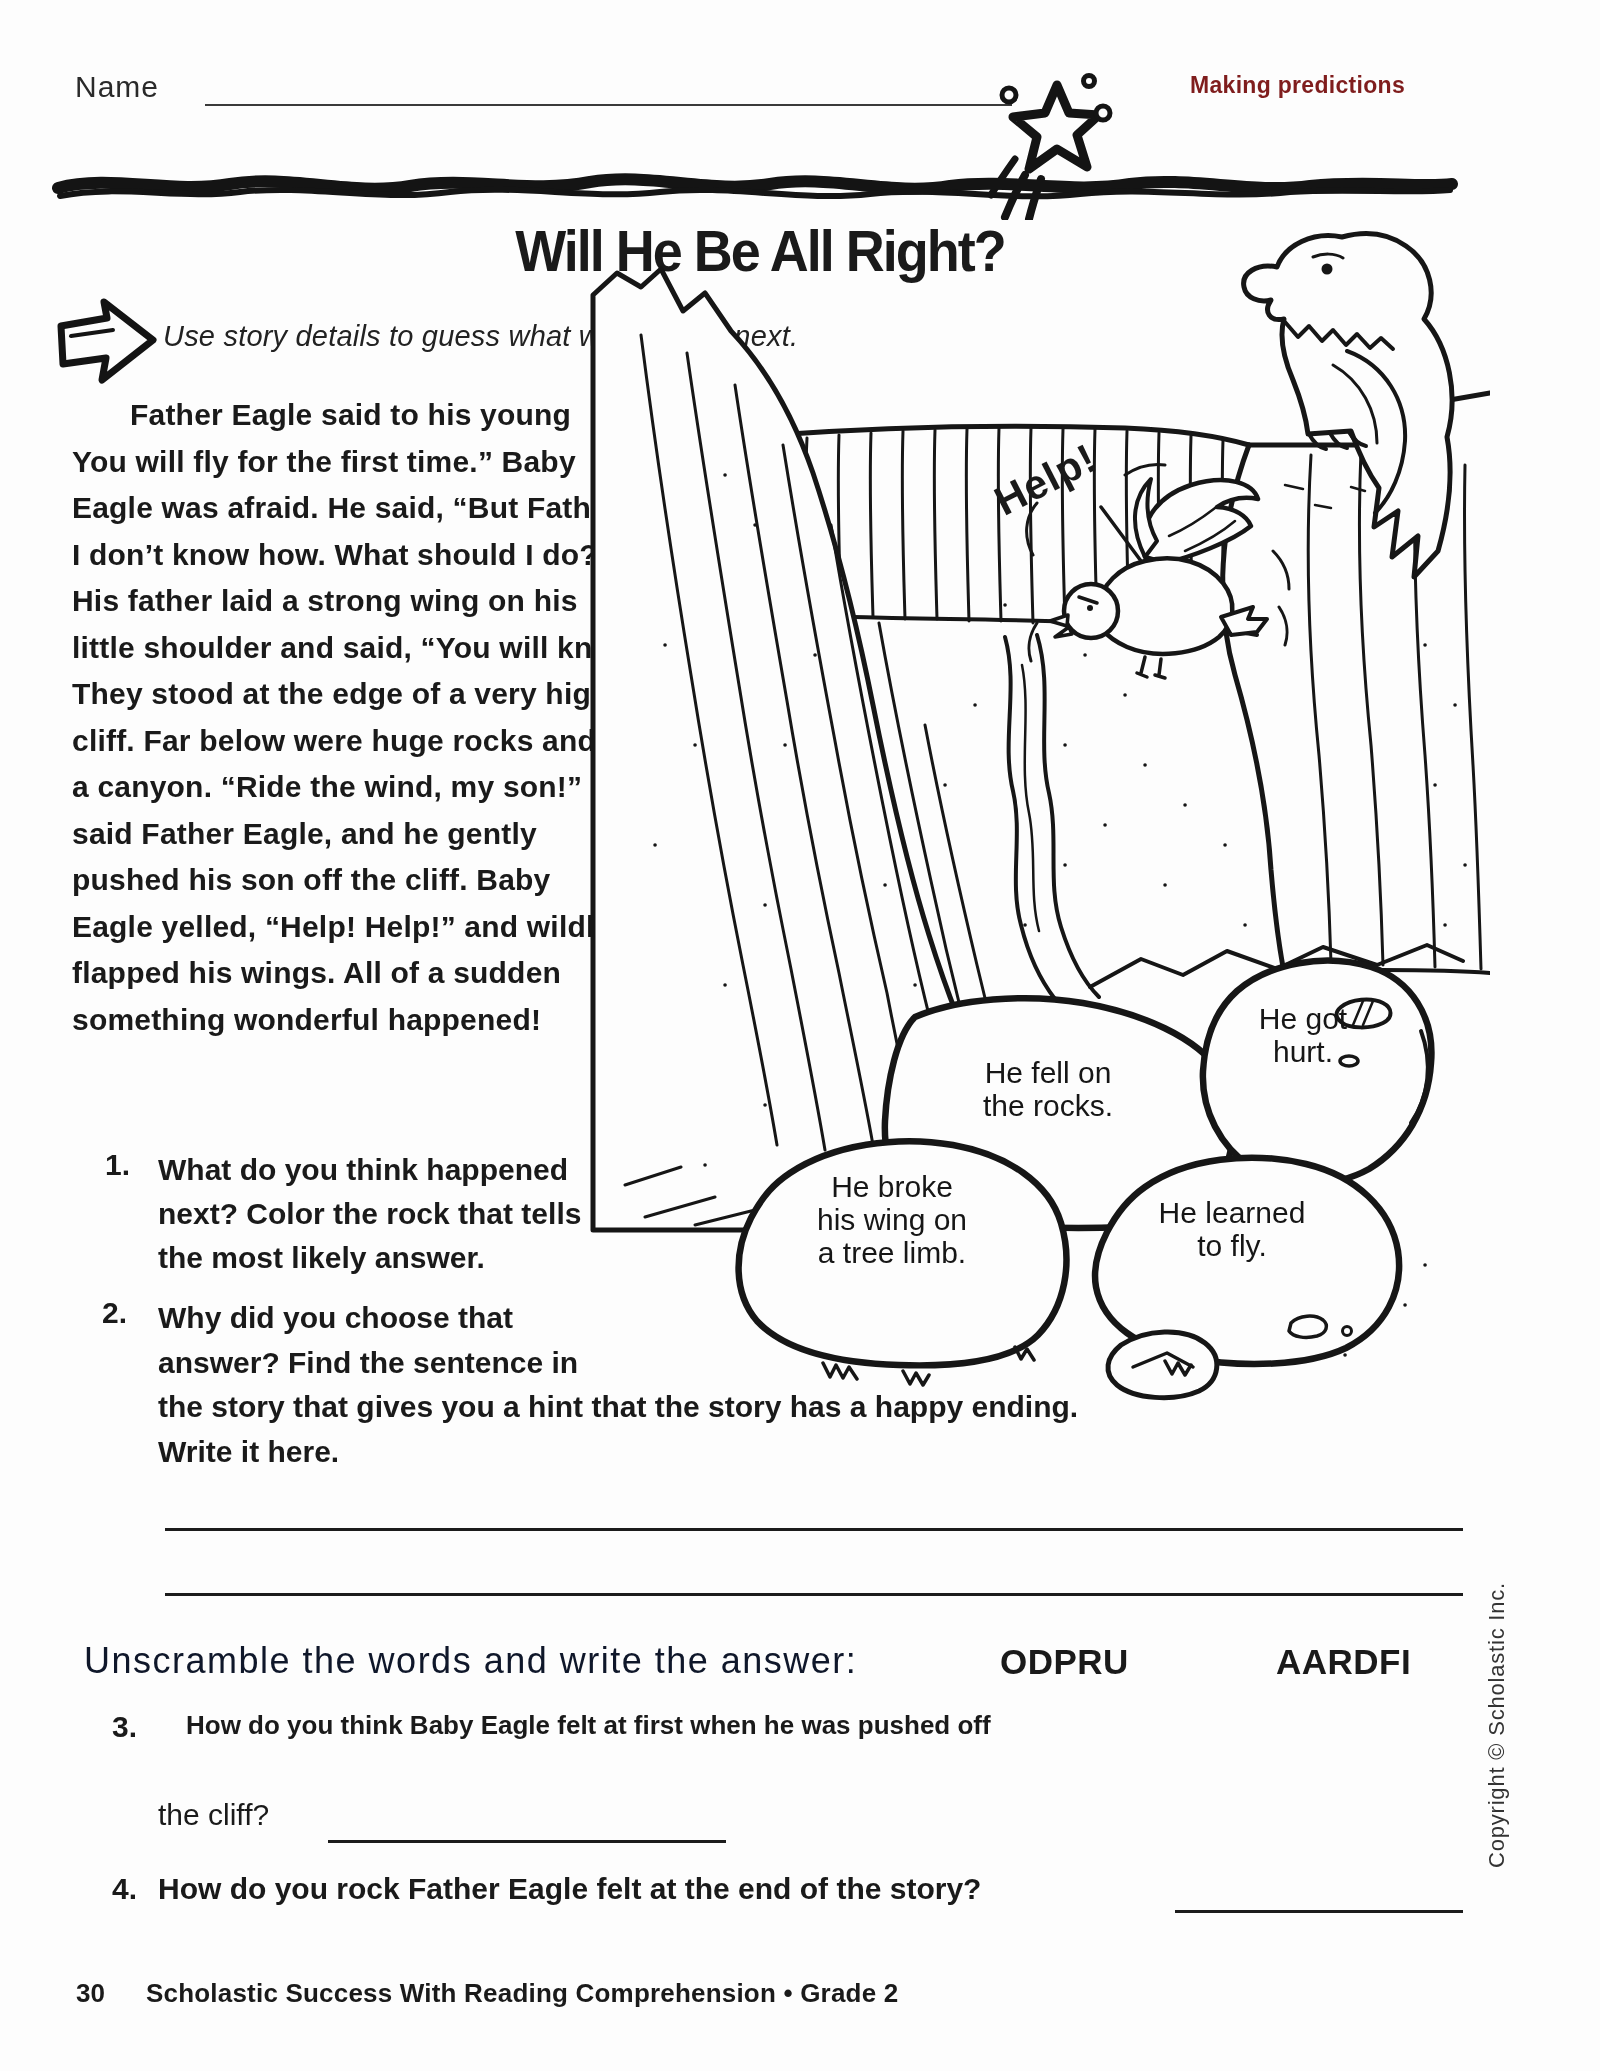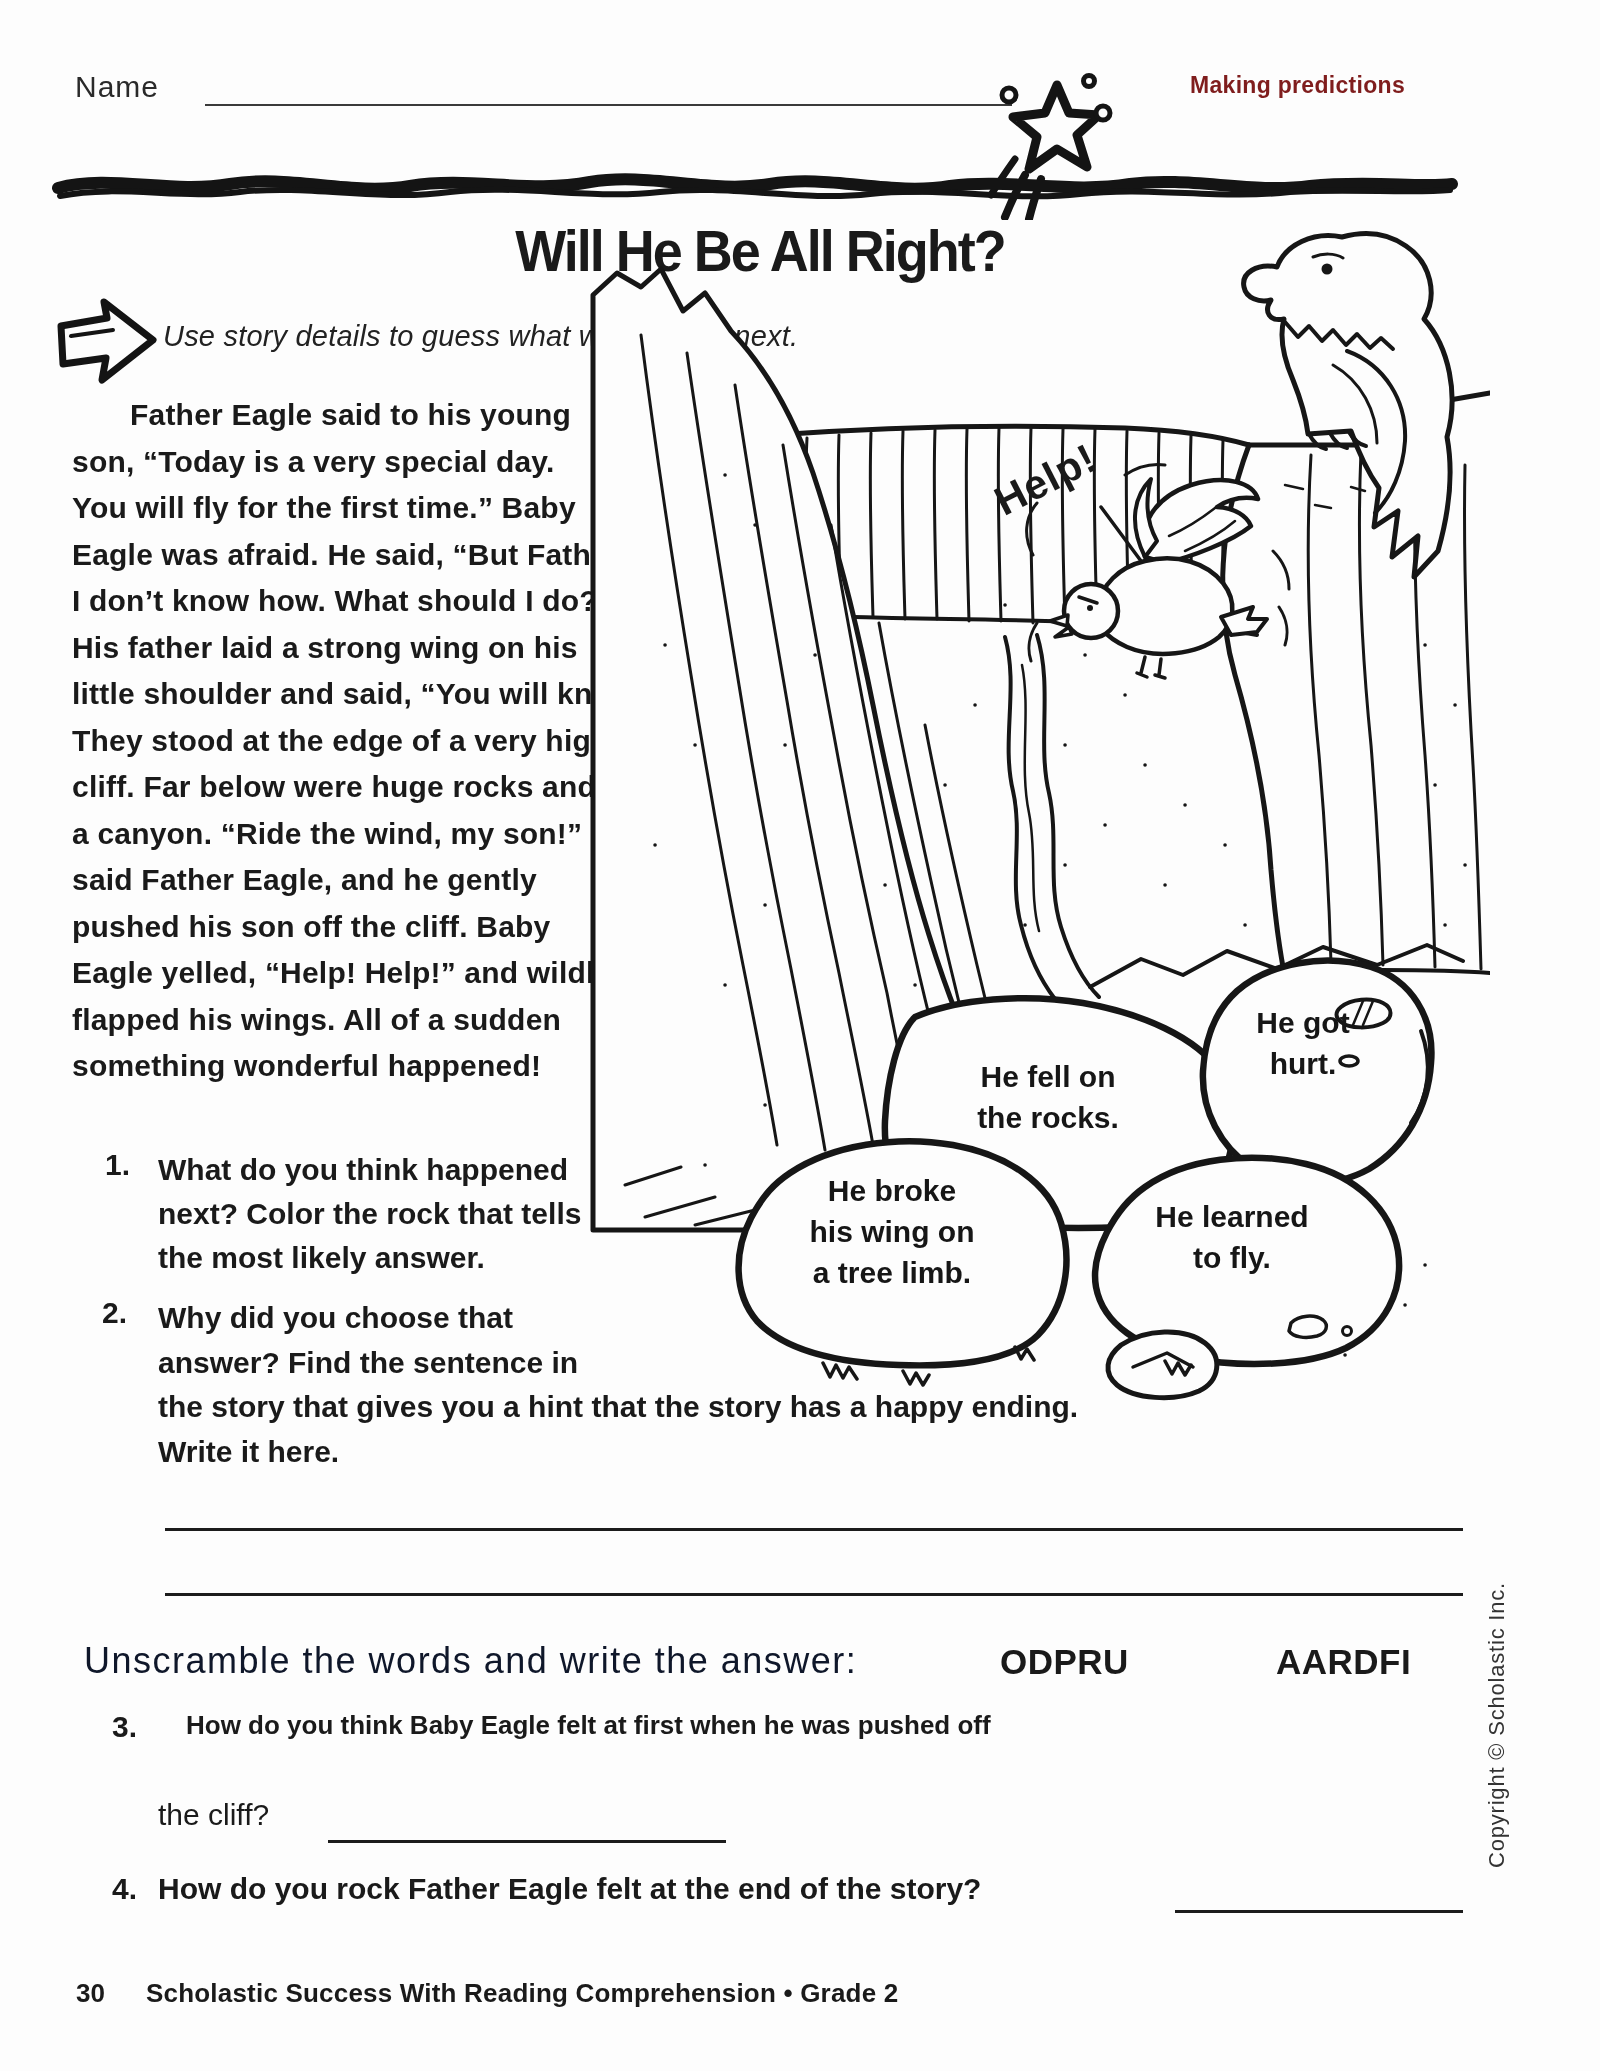--- a/index.html
+++ b/index.html
@@ -20,21 +20,21 @@
   .title{left:400px;top:218px;width:720px;text-align:center;font-size:54px;font-weight:800;letter-spacing:-2px;transform:scaleY(1.06);transform-origin:top;}
   .arrow-svg{left:55px;top:292px;}
   .directions{left:163px;top:320px;font-size:29px;font-style:italic;color:#222;letter-spacing:.2px;}
   
   .story{left:72px;top:392px;width:630px;font-size:30px;font-weight:bold;line-height:46.5px;letter-spacing:.2px;}
   .story .tline{white-space:nowrap;}
   .story .tline.first{text-indent:58px;}
   
   .illu-svg{left:585px;top:225px;}
   .help-label{left:988px;top:440px;width:180px;font-size:41px;font-weight:bold;letter-spacing:1px;transform:rotate(-27deg);transform-origin:center;}
-  .rock-label{position:absolute;font-weight:bold;font-size:30px;line-height:41px;text-align:center;white-space:pre-line;color:#161616;}
+  .rock-label{position:absolute;font-weight:normal;font-size:30px;line-height:33px;text-align:center;white-space:pre-line;color:#161616;}
   .rl-fell{left:908px;top:1056px;width:280px;}
   .rl-hurt{left:1183px;top:1002px;width:240px;}
   .rl-broke{left:752px;top:1170px;width:280px;}
   .rl-learned{left:1092px;top:1196px;width:280px;}
   
   .qnum{font-size:30px;font-weight:bold;}
   .qlines{font-size:30px;font-weight:bold;line-height:44px;}
   .q1-num{left:105px;top:1148px;}
   .q1-lines{left:158px;top:1148px;}
   .q2-num{left:102px;top:1296px;}
@@ -93,21 +93,20 @@
   <div class="abs title nowrap">Will He Be All Right?</div>
 
   <svg class="abs arrow-svg" width="105" height="100" viewBox="0 0 105 100">
     <path d="M 6 34 L 52 26 L 49 10 L 98 48 L 47 88 L 51 66 L 8 72 Z" fill="#fdfdfd" stroke="#141414" stroke-width="7" stroke-linejoin="round"></path>
     <path d="M 16 44 L 58 38" stroke="#141414" stroke-width="4" stroke-linecap="round"></path>
   </svg>
   <div class="abs directions nowrap">Use story details to guess what will happen next.</div>
 
   <div class="abs story">
     <div class="tline first">Father Eagle said to his young</div>
-    <div class="tline">son, “Today is a very special day.</div>
     <div class="tline">You will fly for the first time.” Baby</div>
     <div class="tline">Eagle was afraid. He said, “But Father,</div>
     <div class="tline">I don’t know how. What should I do?”</div>
     <div class="tline">His father laid a strong wing on his</div>
     <div class="tline">little shoulder and said, “You will know.”</div>
     <div class="tline">They stood at the edge of a very high</div>
     <div class="tline">cliff. Far below were huge rocks and</div>
     <div class="tline">a canyon. “Ride the wind, my son!”</div>
     <div class="tline">said Father Eagle, and he gently</div>
     <div class="tline">pushed his son off the cliff. Baby</div>

